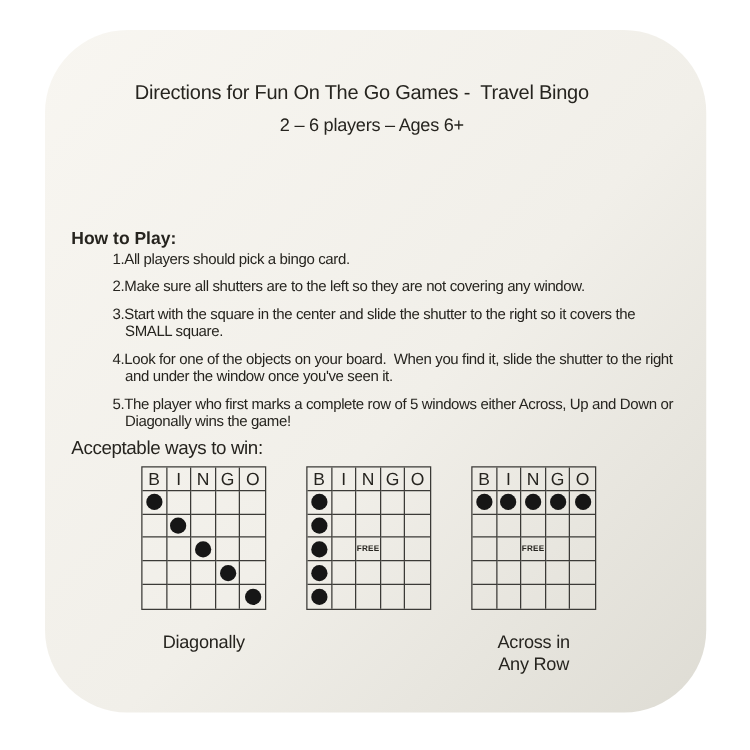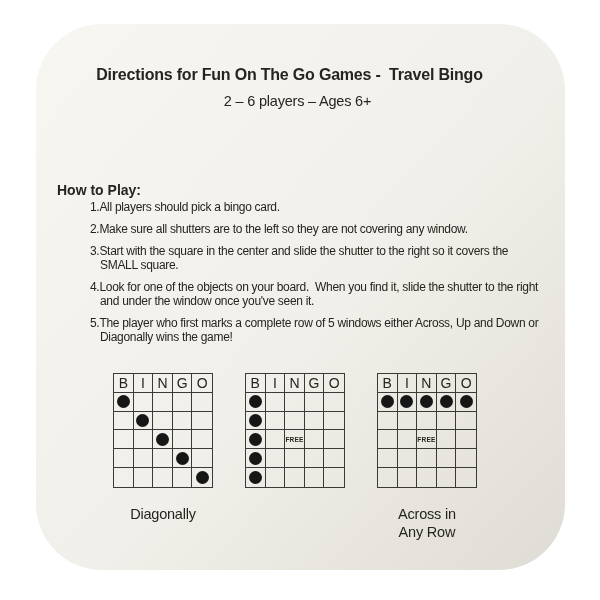--- a/index.html
+++ b/index.html
@@ -24,21 +24,21 @@
   .card{
     position:absolute;
     left:36px; top:24px;
     width:529px; height:546px;
     border-radius:66px;
     background:linear-gradient(133deg, var(--card-bg-light) 0%, var(--card-bg-mid) 55%, var(--card-bg-dark) 100%);
   }
   .title{
     position:absolute; top:42px; left:0; right:22px;
     text-align:center;
-    font-size:16px; font-weight:bold; letter-spacing:-0.2px;
+    font-size:16px; font-weight:normal; letter-spacing:-0.2px;
     white-space:pre;
   }
   .subtitle{
     position:absolute; top:69px; left:0; right:6px;
     text-align:center;
     font-size:14.5px; letter-spacing:-0.2px;
     white-space:pre;
   }
   .warning-box{
     position:absolute; top:96px; left:50%;
@@ -120,20 +120,21 @@
       <div class="step">
         <div class="step-line">4.Look for one of the objects on your board.  When you find it, slide the shutter to the right</div>
         <div class="step-line cont">and under the window once you've seen it.</div>
       </div>
       <div class="step">
         <div class="step-line">5.The player who first marks a complete row of 5 windows either Across, Up and Down or</div>
         <div class="step-line cont">Diagonally wins the game!</div>
       </div>
     </div>
 
+  <div class="ways-heading">Acceptable ways to win:</div>
 
   <div class="wins-row">
       <div class="win-example">
         <div class="bingo-grid">
           <div class="bcell hcell">B</div>
           <div class="bcell hcell">I</div>
           <div class="bcell hcell">N</div>
           <div class="bcell hcell">G</div>
           <div class="bcell hcell">O</div>
           <div class="bcell">

